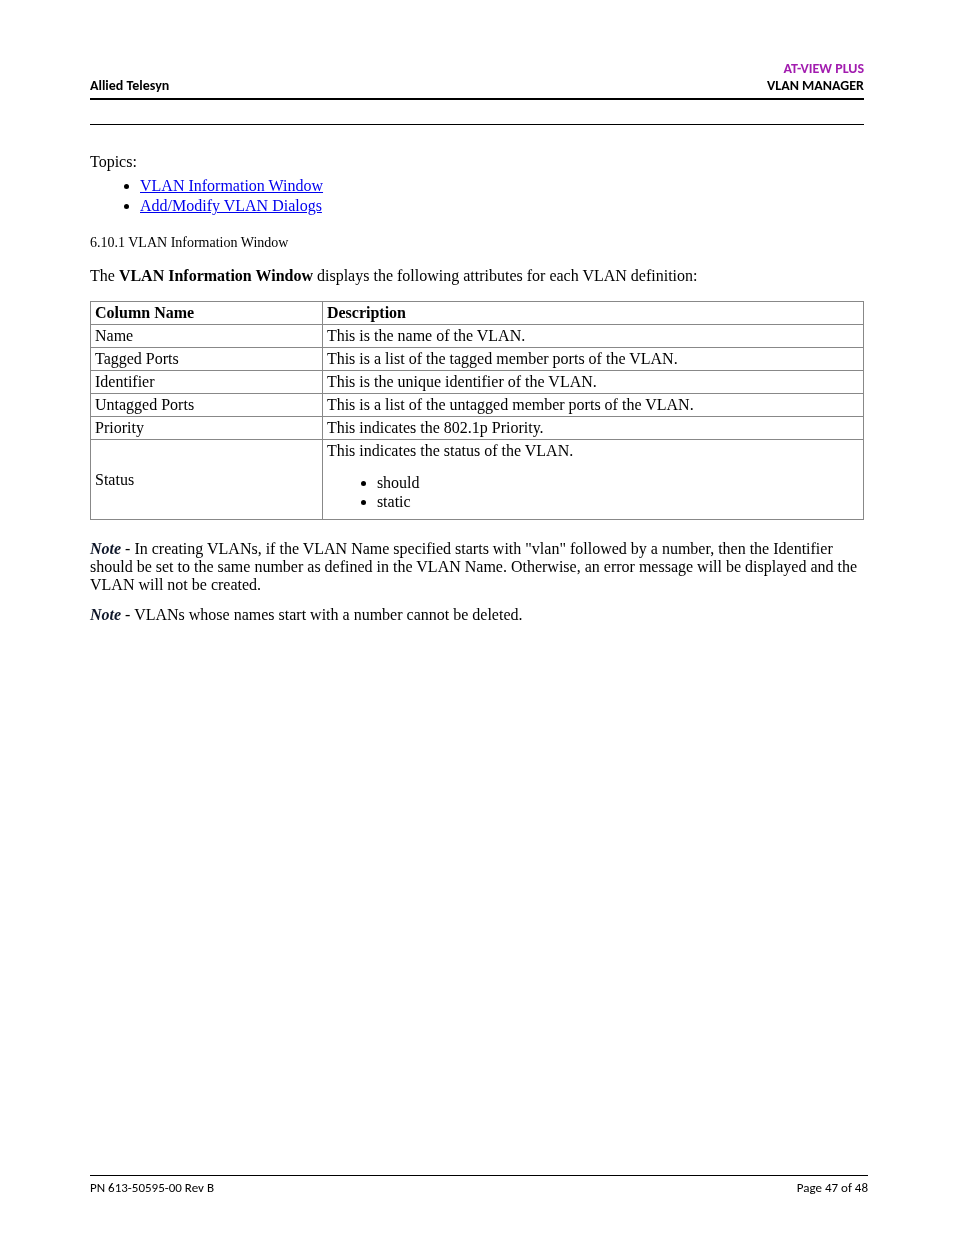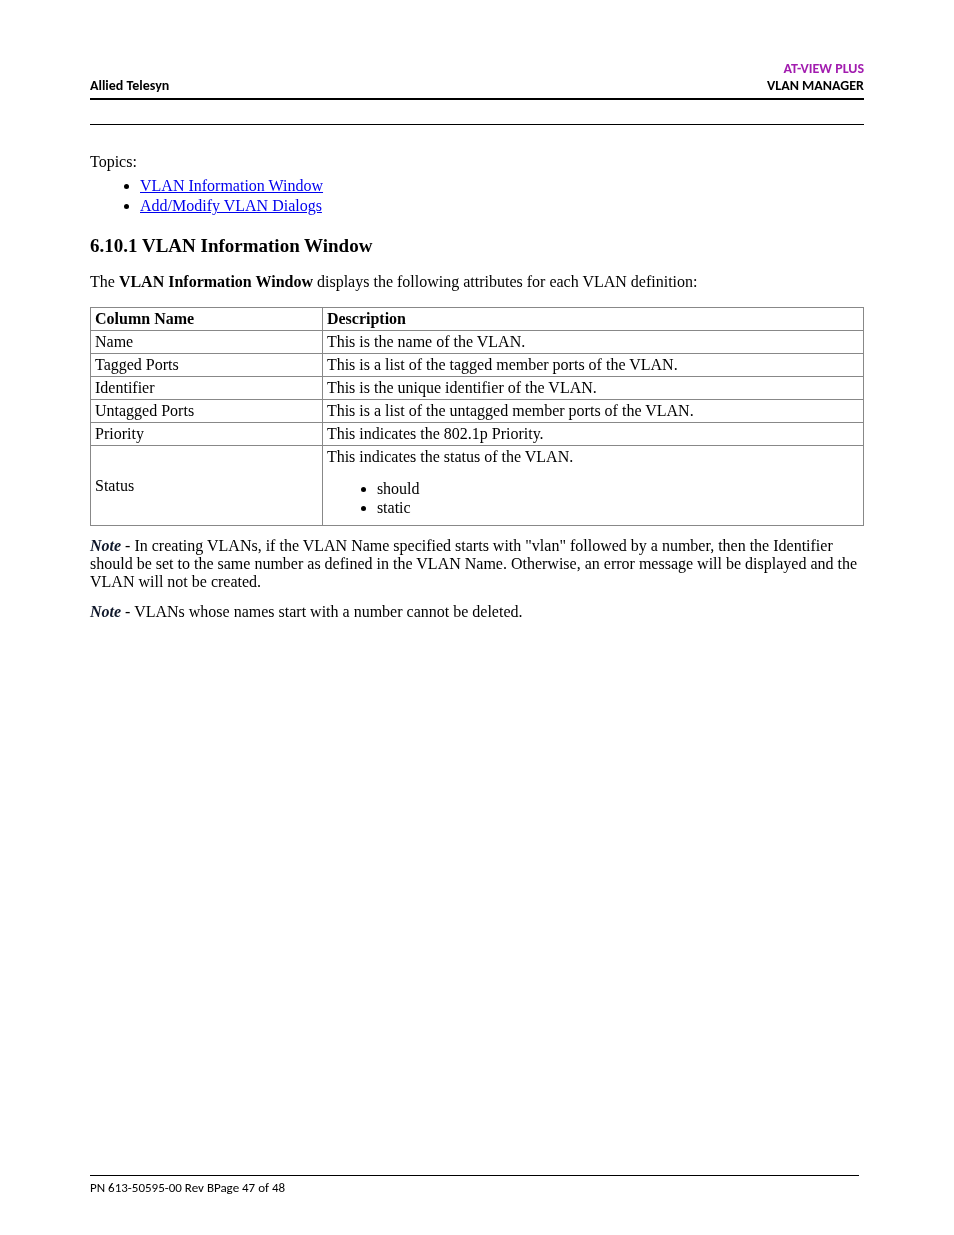--- a/index.html
+++ b/index.html
@@ -54,31 +54,31 @@
     padding-left: 50px;
   }
   ul.topics li {
     margin: 2px 0;
   }
   a.link {
     color: #0000ee;
     text-decoration: underline;
   }
   h2.subsection {
-    font-size: 19px;
-    font-weight: bold;
+    font-size: 14px;
+    font-weight: normal;
     margin: 16px 0 16px 0;
   }
   p.intro {
     margin: 10px 0 16px 0;
   }
   table.info {
     border-collapse: collapse;
     width: 100%;
-    margin-bottom: 11px;
+    margin-bottom: 20px;
   }
   table.info th, table.info td {
     border: 1px solid #888;
     padding: 2px 4px;
     vertical-align: top;
     text-align: left;
     font-weight: normal;
     font-size: 16px;
   }
   table.info th {
@@ -94,24 +94,25 @@
     font-weight: bold;
     font-style: italic;
   }
   p.note {
     margin: 10px 0 12px 0;
   }
   .footer {
     position: absolute;
     bottom: 40px;
     left: 90px;
-    right: 95px;
+    right: 86px;
     border-top: 1px solid #000;
     padding-top: 4px;
     display: flex;
+    justify-content: space-between;
     font-family: Calibri, Arial, sans-serif;
     font-size: 13px;
   }
 </style>
 </head>
 <body>
 
 <div class="page">
 
   <div class="header">

